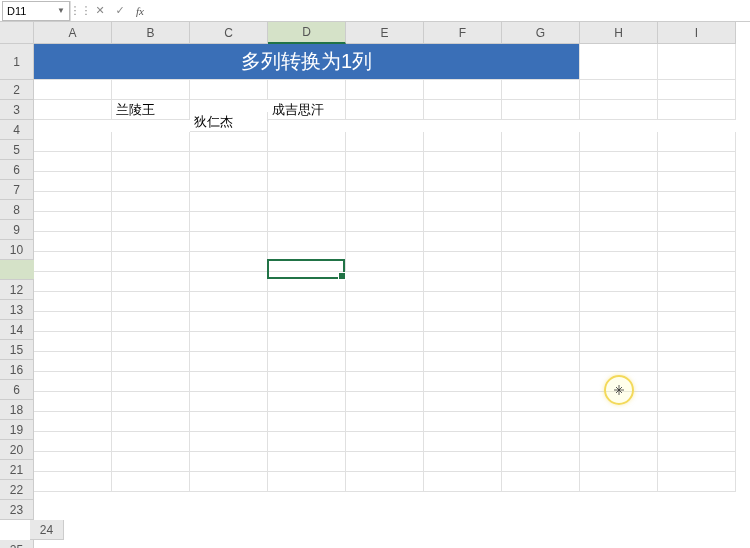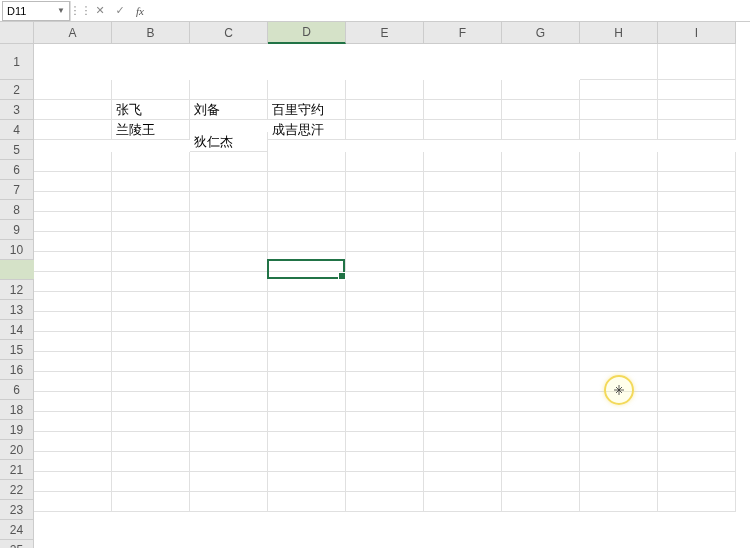--- a/index.html
+++ b/index.html
@@ -87,21 +87,21 @@
       <div class="row-h" style="height: 20px;">14</div>
       <div class="row-h" style="height: 20px;">15</div>
       <div class="row-h" style="height: 20px;">16</div>
       <div class="row-h" style="height: 20px;">6</div>
       <div class="row-h" style="height: 20px;">18</div>
       <div class="row-h" style="height: 20px; text-align: right;">19</div>
       <div class="row-h" style="height: 20px;">20</div>
       <div class="row-h" style="height: 20px;">21</div>
       <div class="row-h" style="height: 20px;">22</div>
       <div class="row-h" style="height: 20px;">23</div>
-      <div class="row-h" style="height: 20px;">24</div>
+      <div class="row-h" style="height: 20px; margin-left: 30px;">24</div>
       <div class="row-h" style="height: 20px;">25</div>
     </div>
   <div class="cells" id="cells">
       <div class="row">
         <div class="cell" style="width: 78px; height: 36px; visibility: hidden;"></div>
         <div class="cell" style="width: 78px; height: 36px; visibility: hidden;"></div>
         <div class="cell" style="width: 78px; height: 36px; visibility: hidden;"></div>
         <div class="cell" style="width: 78px; height: 36px; visibility: hidden;"></div>
         <div class="cell" style="width: 78px; height: 36px; visibility: hidden;"></div>
         <div class="cell" style="width: 78px; height: 36px; visibility: hidden;"></div>
@@ -115,31 +115,20 @@
         <div class="cell" style="width: 78px; height: 20px;"></div>
         <div class="cell" style="width: 78px; height: 20px;"></div>
         <div class="cell" style="width: 78px; height: 20px;"></div>
         <div class="cell" style="width: 78px; height: 20px;"></div>
         <div class="cell" style="width: 78px; height: 20px;"></div>
         <div class="cell" style="width: 78px; height: 20px;"></div>
         <div class="cell" style="width: 78px; height: 20px;"></div>
       </div>
       <div class="row">
         <div class="cell" style="width: 78px; height: 20px;"></div>
-        <div class="cell" style="width: 78px; height: 20px;">张飞</div>
-        <div class="cell" style="width: 78px; height: 20px;">刘备</div>
-        <div class="cell" style="width: 78px; height: 20px;">百里守约</div>
-        <div class="cell" style="width: 78px; height: 20px;"></div>
-        <div class="cell" style="width: 78px; height: 20px;"></div>
-        <div class="cell" style="width: 78px; height: 20px;"></div>
-        <div class="cell" style="width: 78px; height: 20px;"></div>
-        <div class="cell" style="width: 78px; height: 20px;"></div>
-      </div>
-      <div class="row">
-        <div class="cell" style="width: 78px; height: 20px;"></div>
         <div class="cell" style="width: 78px; height: 20px;">兰陵王</div>
         <div class="cell" style="width: 78px; height: 20px; margin-top: 12px;">狄仁杰</div>
         <div class="cell" style="width: 78px; height: 20px;">成吉思汗</div>
         <div class="cell" style="width: 78px; height: 20px;"></div>
         <div class="cell" style="width: 78px; height: 20px;"></div>
         <div class="cell" style="width: 78px; height: 20px;"></div>
         <div class="cell" style="width: 78px; height: 20px;"></div>
         <div class="cell" style="width: 78px; height: 20px;"></div>
       </div>
       <div class="row">
@@ -334,19 +323,22 @@
         <div class="cell" style="width: 78px; height: 20px;"></div>
         <div class="cell" style="width: 78px; height: 20px;"></div>
         <div class="cell" style="width: 78px; height: 20px;"></div>
         <div class="cell" style="width: 78px; height: 20px;"></div>
         <div class="cell" style="width: 78px; height: 20px;"></div>
         <div class="cell" style="width: 78px; height: 20px;"></div>
         <div class="cell" style="width: 78px; height: 20px;"></div>
         <div class="cell" style="width: 78px; height: 20px;"></div>
       </div>
     </div>
+  <div class="merged-header" id="merged" style="left: 34px; top: 22px; width: 546px; height: 36px;">
+    <span>多列转换为1列</span>
+  </div>
   <div class="selection" id="selection" style="left: 267px; top: 237px; width: 78px; height: 20px;"></div>
   <div class="cursor-glow" id="glow" style="left: 604px; top: 353px;">
     <svg viewBox="0 0 12 12">
         <path d="M6 1 L6 11 M1 6 L11 6 M3 3 L9 9 M9 3 L3 9" stroke="#333" stroke-width="0.8" fill="none"></path>
       </svg>
   </div>
 </div>
 
 </body></html>

